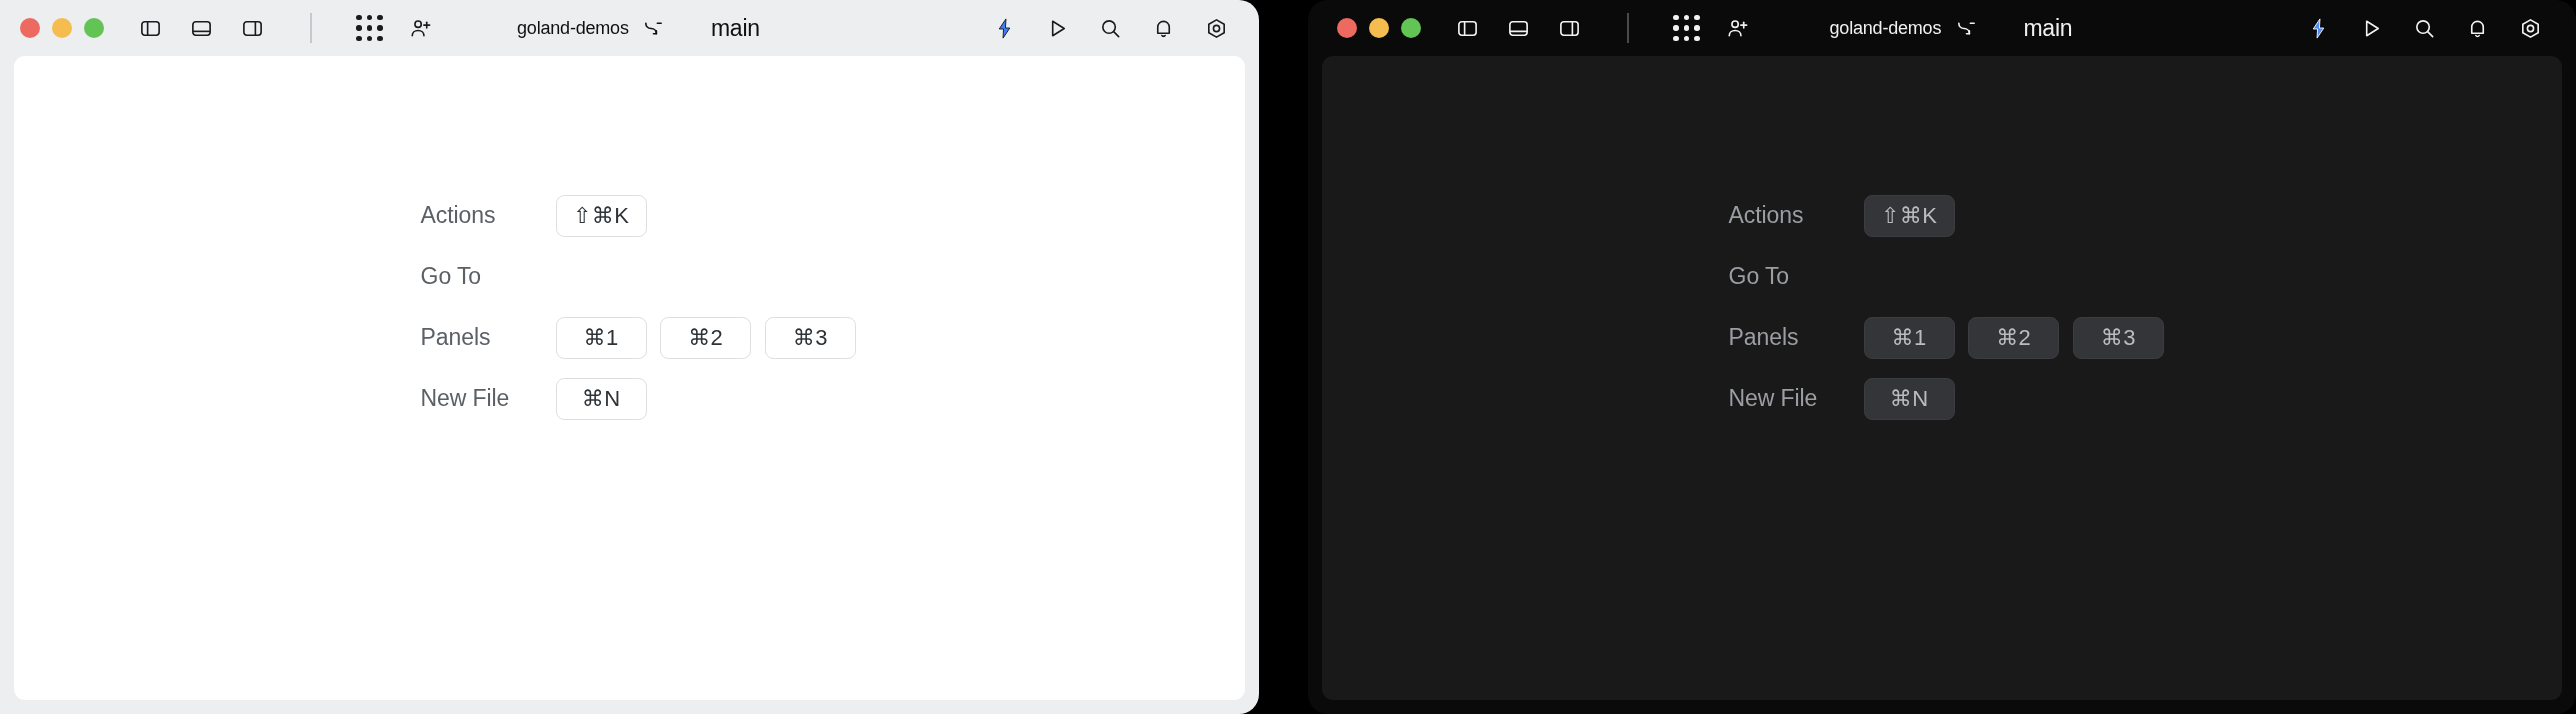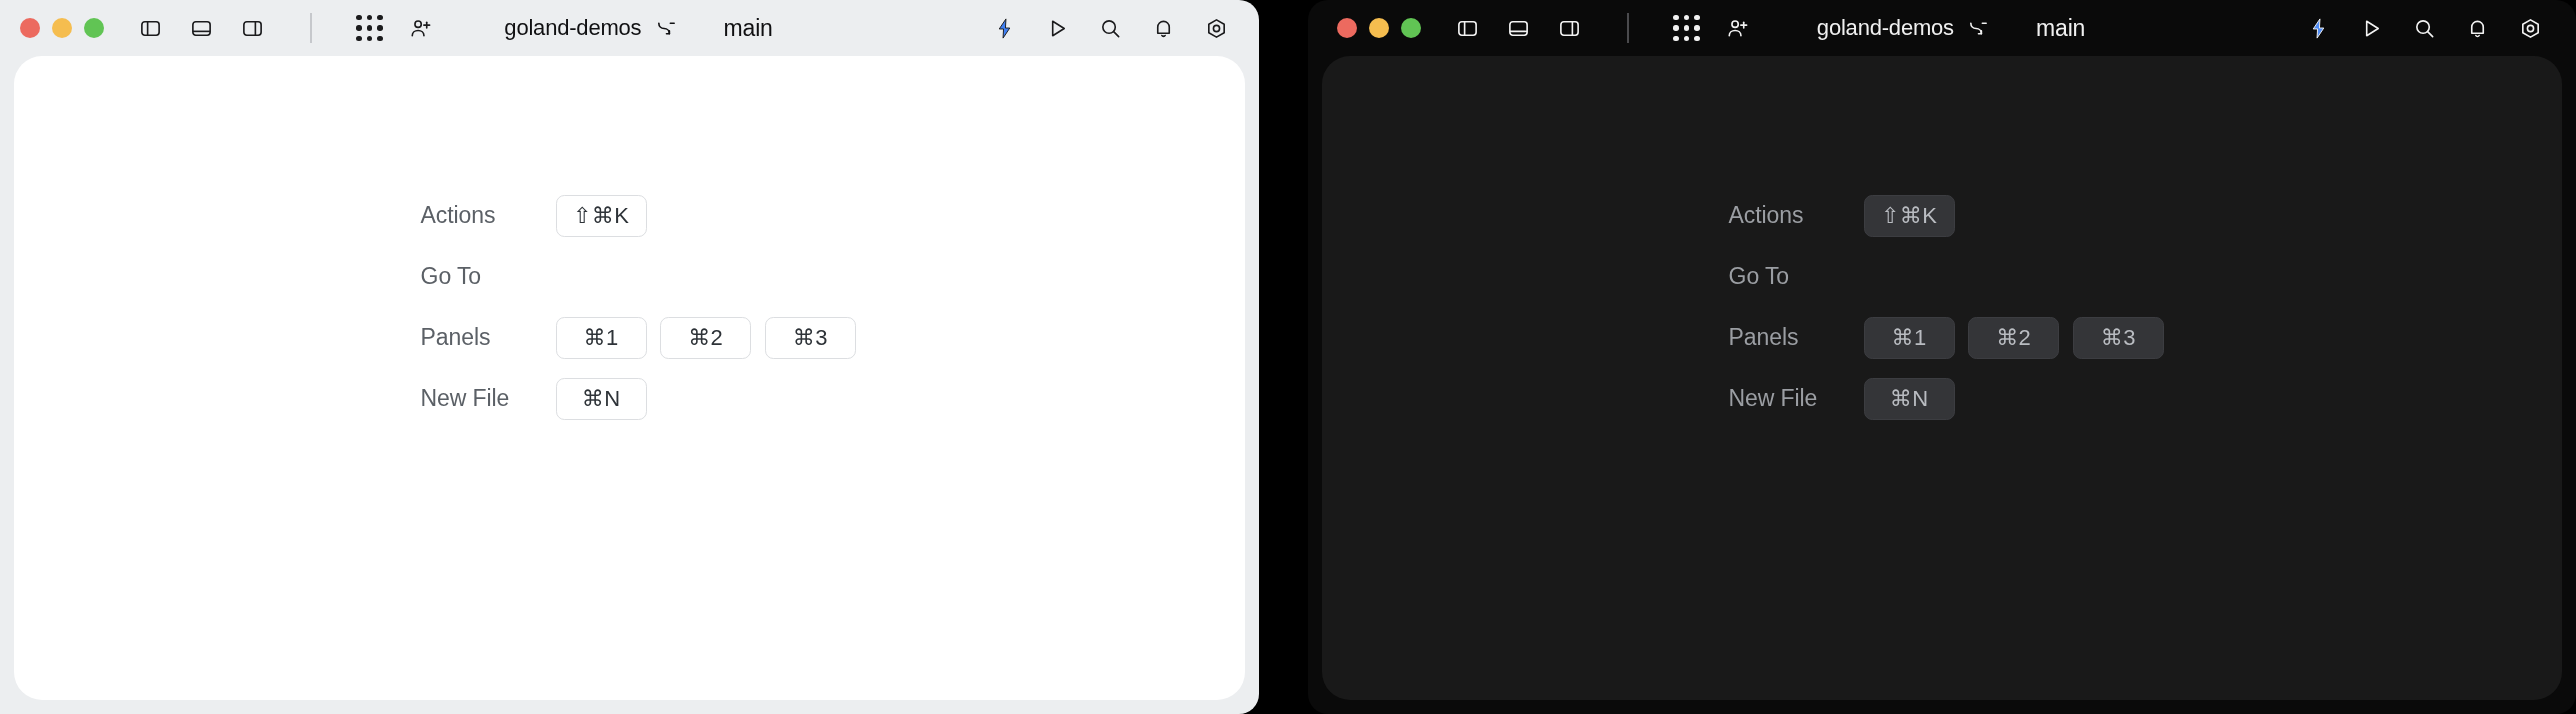--- a/index.html
+++ b/index.html
@@ -57,36 +57,36 @@
   .dots i{ width:5.3px; height:5.3px; border-radius:50%; display:block; }
   .light .dots i{ background:#1b1b1d; }
   .dark  .dots i{ background:#f2f2f2; }
 
   
   .tb-center{
     position:absolute; left:0; right:0; top:0; height:56px;
     display:flex; align-items:center; justify-content:center; gap:13.6px;
     pointer-events:none;
   }
-  .proj-name{ font-size:22px; letter-spacing:-0.2px;margin-left:18px; }
+  .proj-name{ font-size:18px; letter-spacing:-0.2px;margin-left:18px; }
   .branch-name{ font-size:23px; letter-spacing:-0.2px;margin-left:32px; }
   .light .proj-name,.light .branch-name{ color:#101012; }
   .dark  .proj-name,.dark  .branch-name{ color:#f0f0f0; }
   .branch-icon svg{ display:block; }
   .light .branch-icon svg{ stroke:#101012; }
   .dark  .branch-icon svg{ stroke:#f0f0f0; }
 
   .tb-right{ margin-left:auto; display:flex; align-items:center; gap:27px; }
   .window.light .tb-right{ padding-right:30px; }
   .window.dark  .tb-right{ padding-right:33px; }
 
   
   .content{
     position:relative; margin:0 13.6px 13.6px 0;
-    flex:1 1 auto; border-radius:28px; overflow:hidden;
+    flex:1 1 auto; border-radius:11px; overflow:hidden;
   }
   .window.light .content{ background:#ffffff; margin-left:13.6px; }
   .window.dark  .content{ background:#191919; margin-left:13.6px; }
 
   .shortcuts{ position:absolute; left:407px; top:129px; }
   .row{ display:flex; align-items:center; height:61px; }
   .row-label{
     width:135px; font-size:23px; letter-spacing:-0.1px;
   }
   .light .row-label{ color:#5b6066; }

